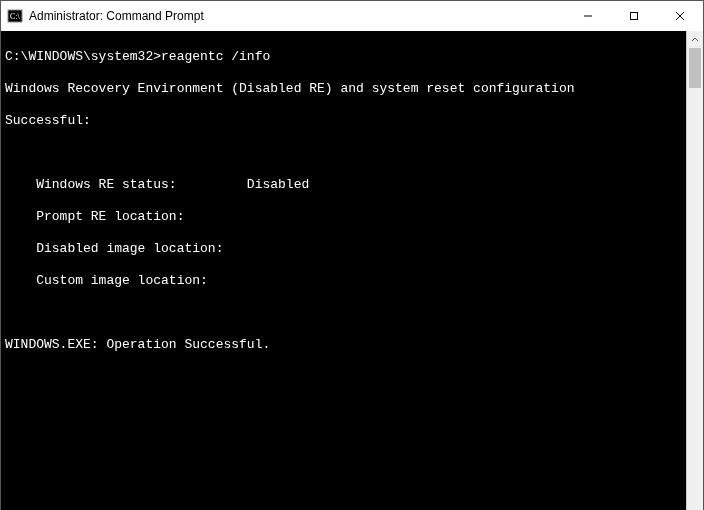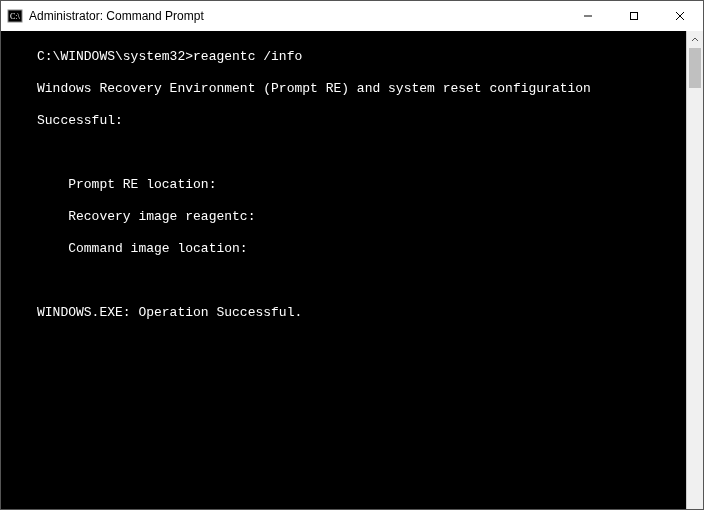--- a/index.html
+++ b/index.html
@@ -89,21 +89,21 @@
     position: relative;
   }
   .sb-thumb {
     position: absolute;
     top: 0;
     left: 2px;
     right: 2px;
     height: 40px;
     background: #c0c0c0;
   }
-  .pline { white-space: pre; margin-left: 32px; }
+  .pline { white-space: pre; }
 </style>
 </head>
 <body>
 
 <div class="window">
 
   <div class="titlebar">
     <span class="icon">
       <svg width="16" height="16" viewBox="0 0 16 16">
         <rect x="1" y="2" width="14" height="12" fill="#000" stroke="#888" stroke-width="1"></rect>
@@ -126,26 +126,27 @@
       <svg width="10" height="10" viewBox="0 0 10 10">
           <line x1="1" y1="1" x2="9" y2="9" stroke="#000" stroke-width="1"></line>
           <line x1="9" y1="1" x2="1" y2="9" stroke="#000" stroke-width="1"></line>
         </svg>
     </span>
   </div>
 
   <div class="content-wrap">
     <div class="terminal">
 <div class="pline"><span>C:\WINDOWS\system32&gt;</span><span>reagentc /info</span></div>
-<div class="pline">Windows Recovery Environment (Prompt RE) and system reset configuration</div>
+<div class="pline">Windows Recovery Environment (Disabled RE) and system reset configuration</div>
 <div class="pline">Successful:</div>
 <div class="pline"> </div>
+<div class="pline">    Windows RE status:         Disabled</div>
 <div class="pline">    Prompt RE location:</div>
-<div class="pline">    Recovery image reagentc:</div>
-<div class="pline">    Command image location:</div>
+<div class="pline">    Disabled image location:</div>
+<div class="pline">    Custom image location:</div>
 <div class="pline"> </div>
 <div class="pline">WINDOWS.EXE: Operation Successful.</div>
 <div class="pline"> </div>
 <div class="pline"> </div>
 
 
 
 
 
     </div>

